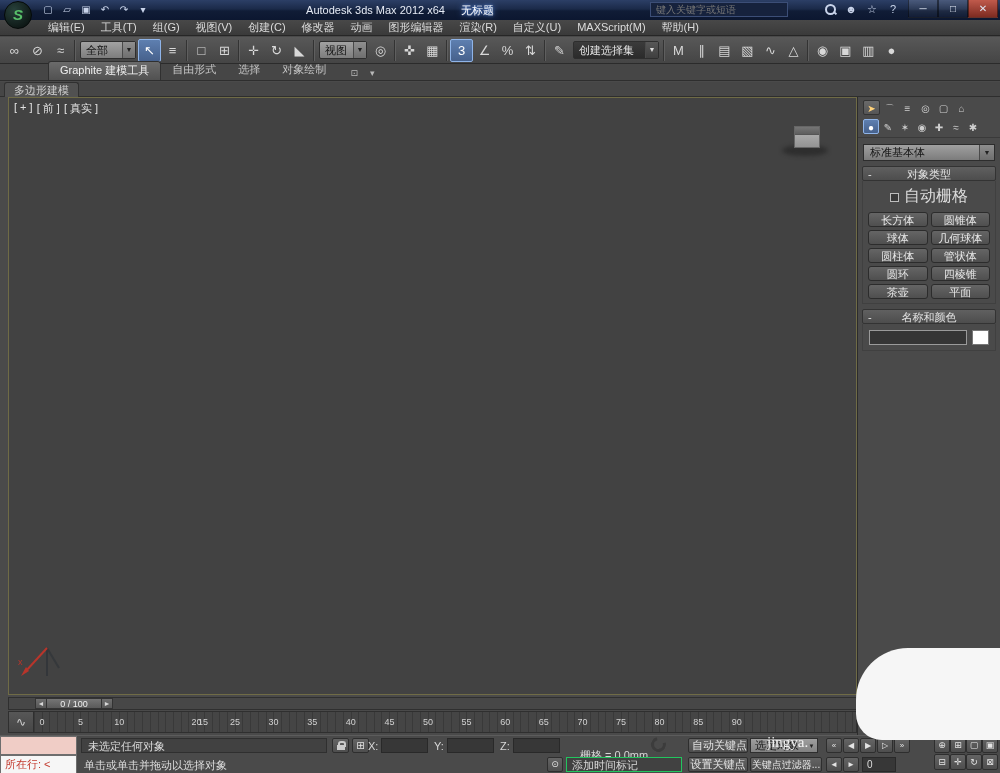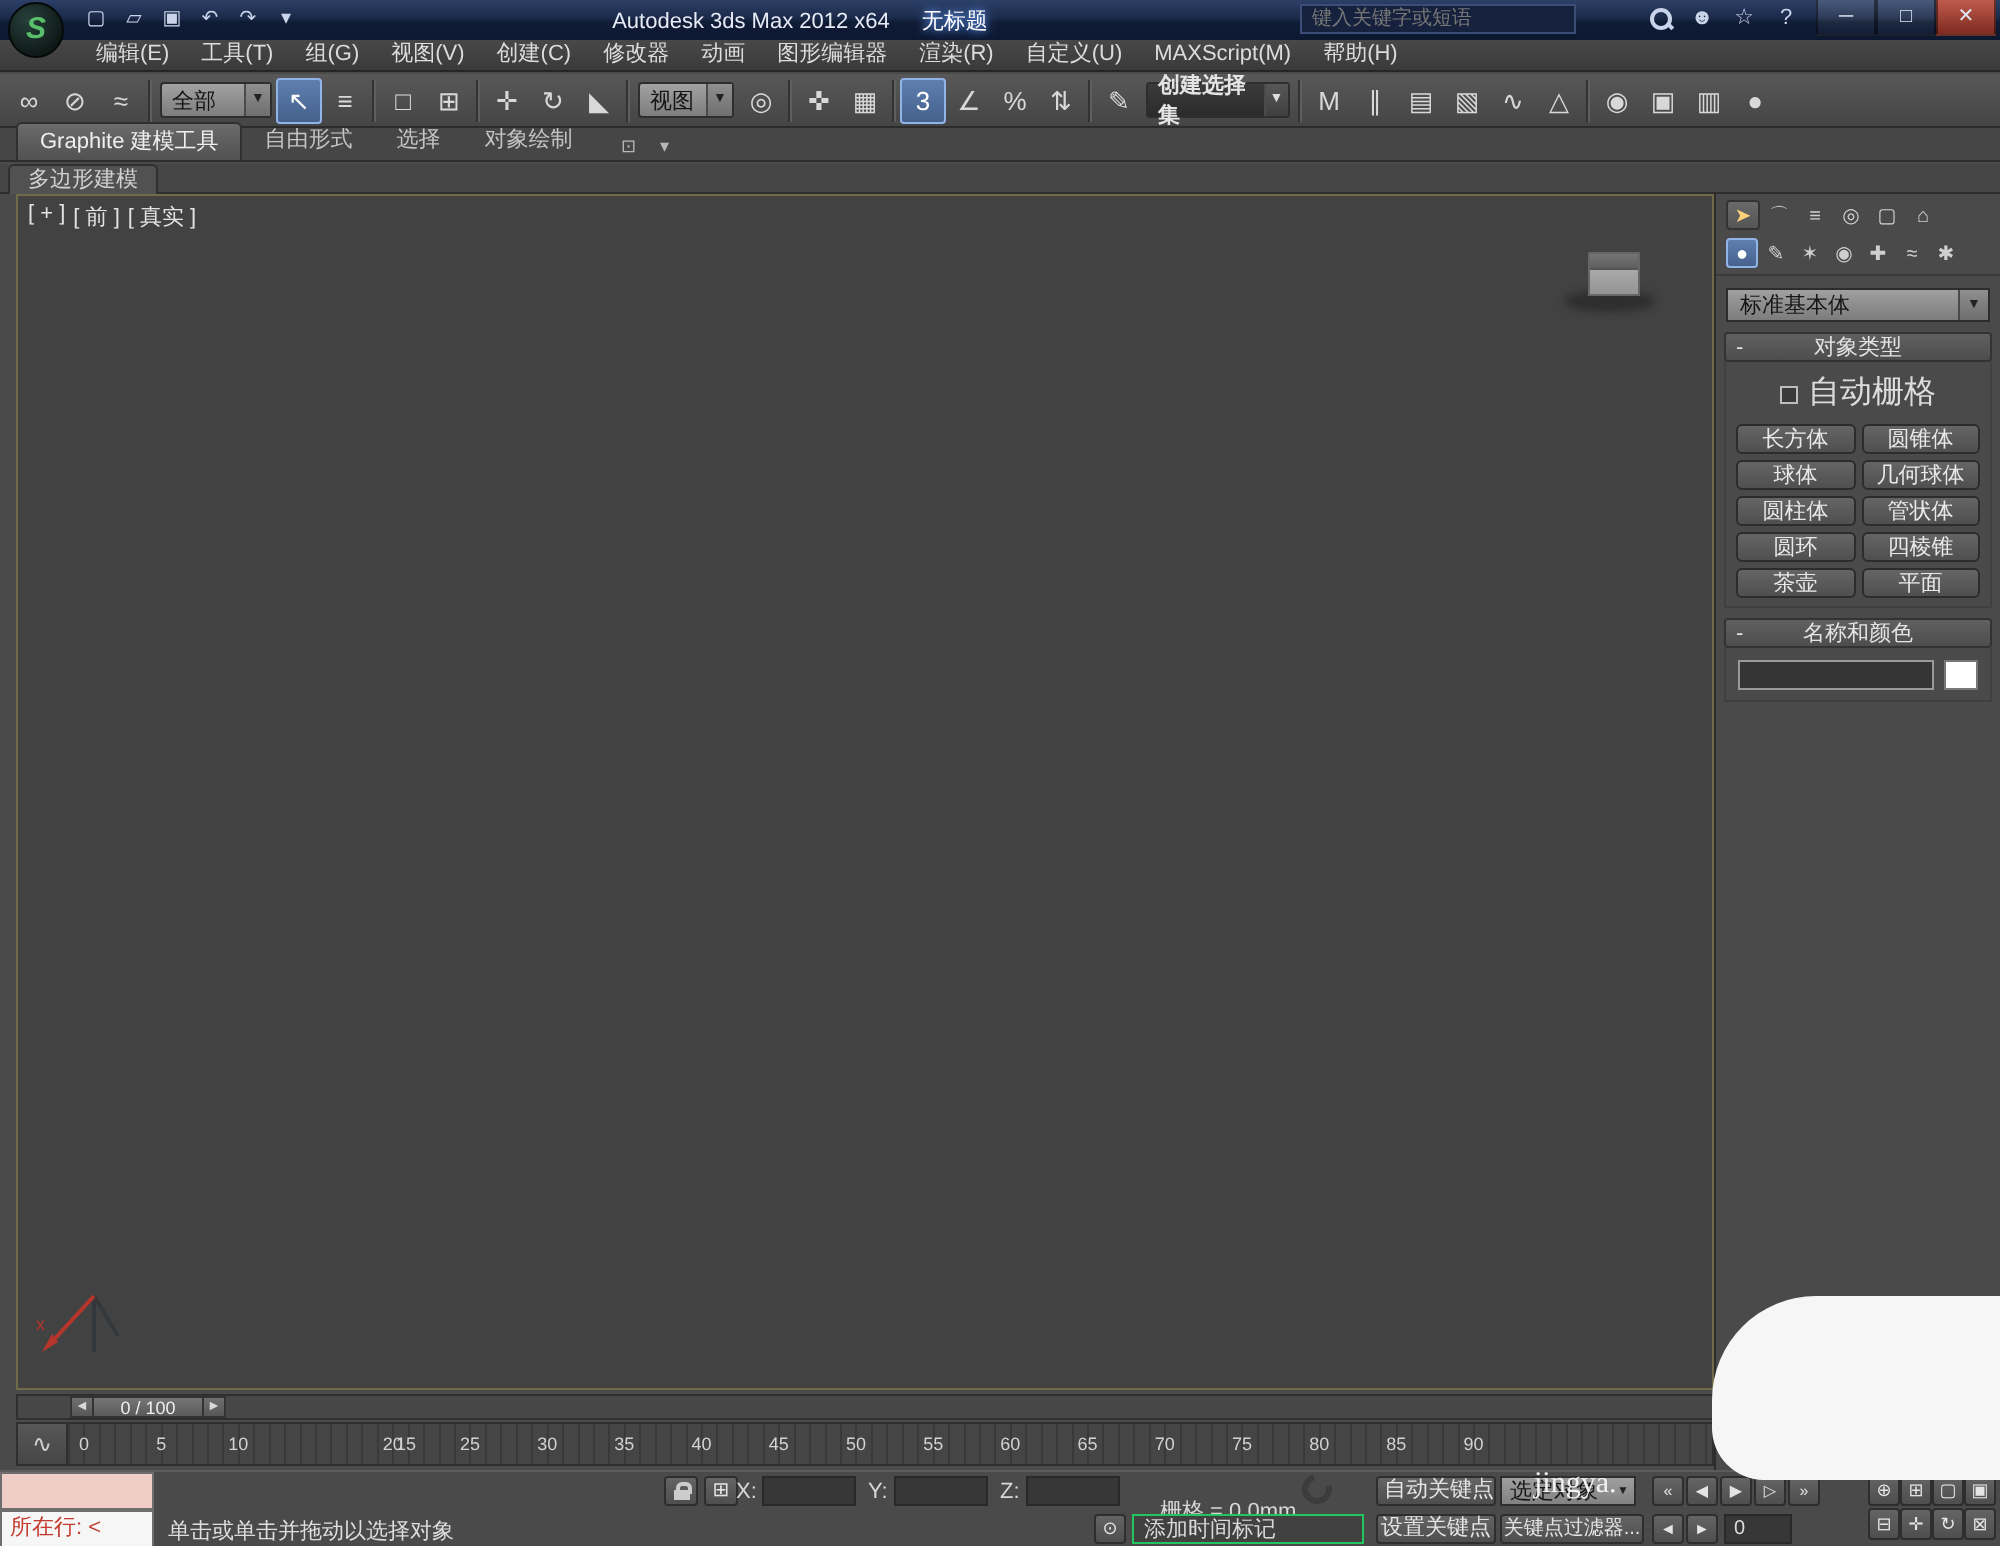--- a/index.html
+++ b/index.html
@@ -56,21 +56,21 @@
     border-left:1px solid #4a4a4a; font-size:7px; line-height:16px; text-align:center; color:#222; }
   .tb-select.dark { background:linear-gradient(#3b3b3b,#2b2b2b); color:#e4e4e4; }
   .tb-select.dark .arr { background:linear-gradient(#575757,#3f3f3f); color:#ddd; }
 
   
   .ribbontabs { position:absolute; left:0; top:64px; width:100%; height:17px; background:#464646;
     border-bottom:1px solid #2e2e2e; display:flex; align-items:flex-end; padding-left:8px;
     font-size:11px; color:#c4c4c4; }
   .rtab { padding:1px 11px 2px; white-space:nowrap; }
   .rtab.active { background:linear-gradient(#6b6b6b,#515151); border:1px solid #303030; border-bottom:none;
-    border-radius:3px 3px 0 0; color:#efefef; }
+    border-radius:3px 3px 0 0; color:#efefef;margin-left:40px; }
   .ribbon-tools { display:flex; gap:4px; margin-left:10px; align-items:center; height:15px; }
   .rtool { width:14px; text-align:center; color:#b8b8b8; font-size:9px; line-height:14px; }
   .ribbon-sub { position:absolute; left:0; top:82px; width:100%; height:15px; background:#464646;
     border-bottom:1px solid #2e2e2e; }
   .panel-tab { position:absolute; left:4px; top:0; height:15px; padding:0 9px; font-size:11px;
     line-height:14px; color:#d0d0d0; background:#515151; border:1px solid #303030; border-bottom:none;
     border-radius:3px 3px 0 0; }
 
   
   .viewport { position:absolute; left:8px; top:97px; width:849px; height:598px;
@@ -256,21 +256,21 @@
       <span class="tb-sep"></span>
       <span class="tbi">✜</span>
       <span class="tbi">▦</span>
       <span class="tb-sep"></span>
       <span class="tbi active">3</span>
       <span class="tbi">∠</span>
       <span class="tbi">%</span>
       <span class="tbi">⇅</span>
       <span class="tb-sep"></span>
       <span class="tbi">✎</span>
-      <div class="tb-select dark" style="width: 72px; font-weight: bold;">
+      <div class="tb-select dark" style="width: 86px;">
         <span class="val">创建选择集</span>
         <span class="arr">▼</span>
       </div>
       <span class="tb-sep"></span>
       <span class="tbi">M</span>
       <span class="tbi">∥</span>
       <span class="tbi">▤</span>
       <span class="tbi">▧</span>
       <span class="tbi">∿</span>
       <span class="tbi">△</span>
@@ -401,20 +401,21 @@
         <span class="tick" style="left: 587px;">75</span>
         <span class="tick" style="left: 625.6px;">80</span>
         <span class="tick" style="left: 664.2px;">85</span>
         <span class="tick" style="left: 702.8px;">90</span>
       </div>
   </div>
 
   <div class="statusbar">
     <div class="macro-cell"></div>
     <div class="listener-cell">所在行: &lt;</div>
+    <div class="stat-field">未选定任何对象</div>
     <div class="prompt-text">单击或单击并拖动以选择对象</div>
     <div class="lock-btn btnish">
       <span class="padlock"></span>
     </div>
     <div class="absrel-btn btnish">⊞</div>
     <span class="coord-label" style="left:368px">X:</span>
     <div class="coord-input" style="left:381px"></div>
     <span class="coord-label" style="left:434px">Y:</span>
     <div class="coord-input" style="left:447px"></div>
     <span class="coord-label" style="left:500px">Z:</span>

